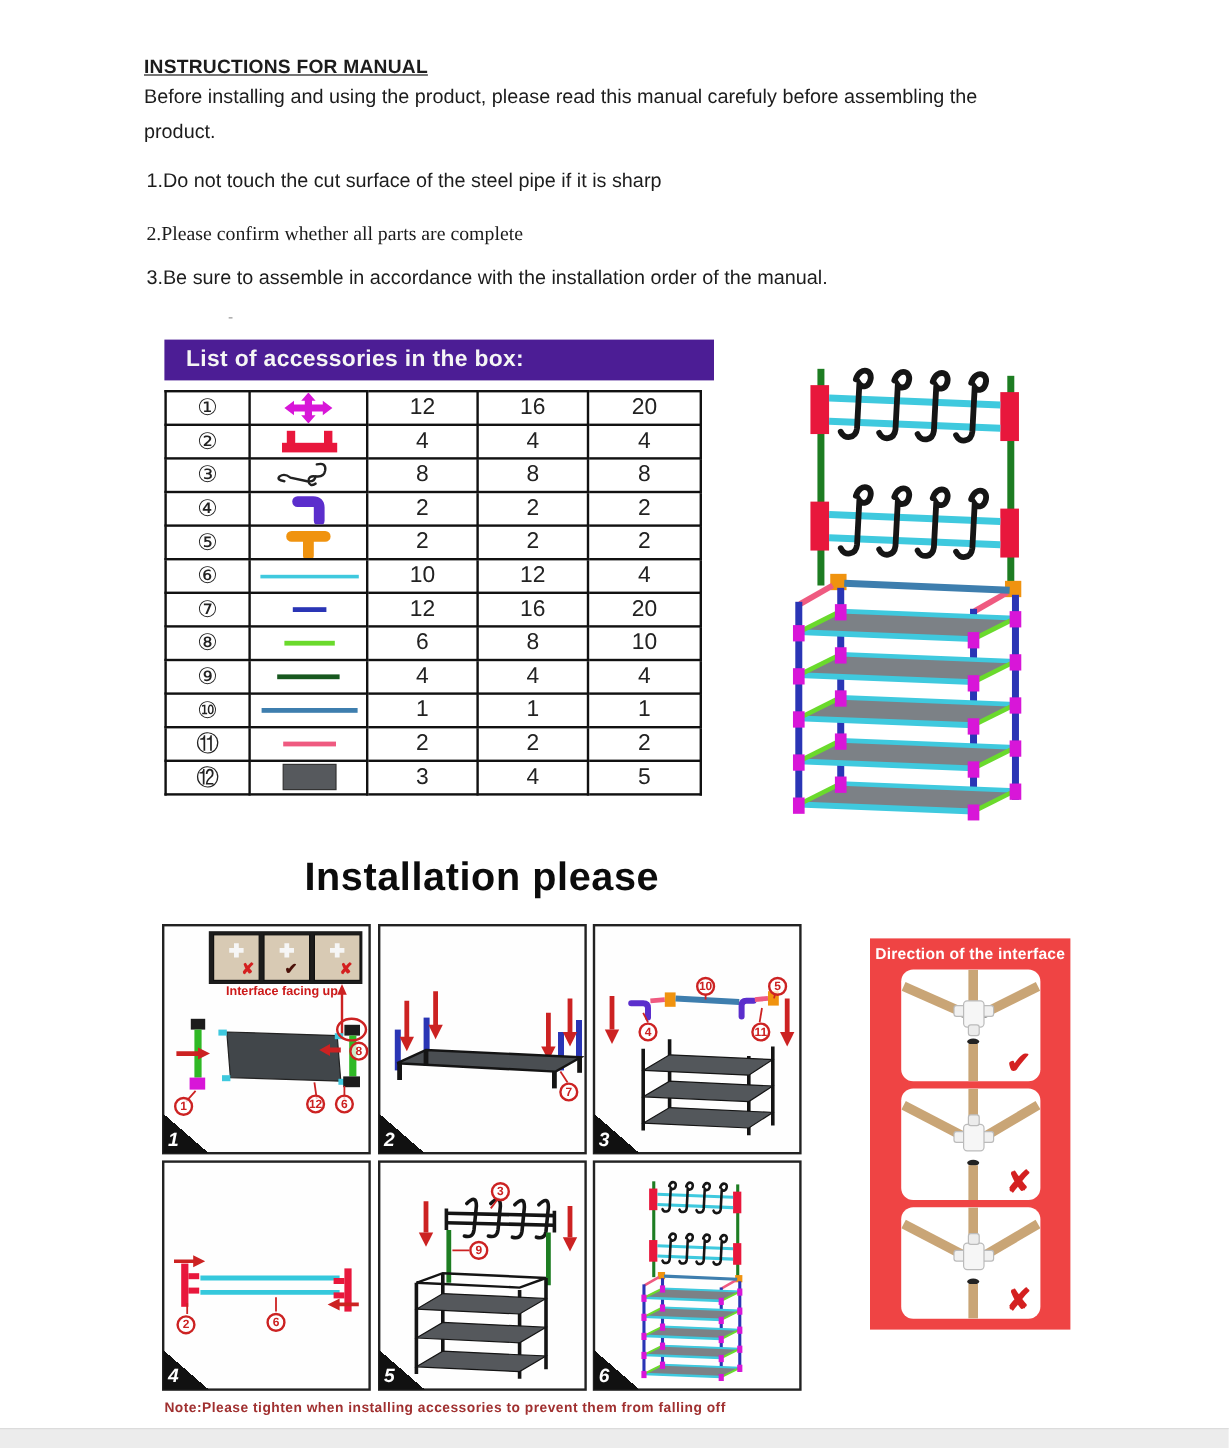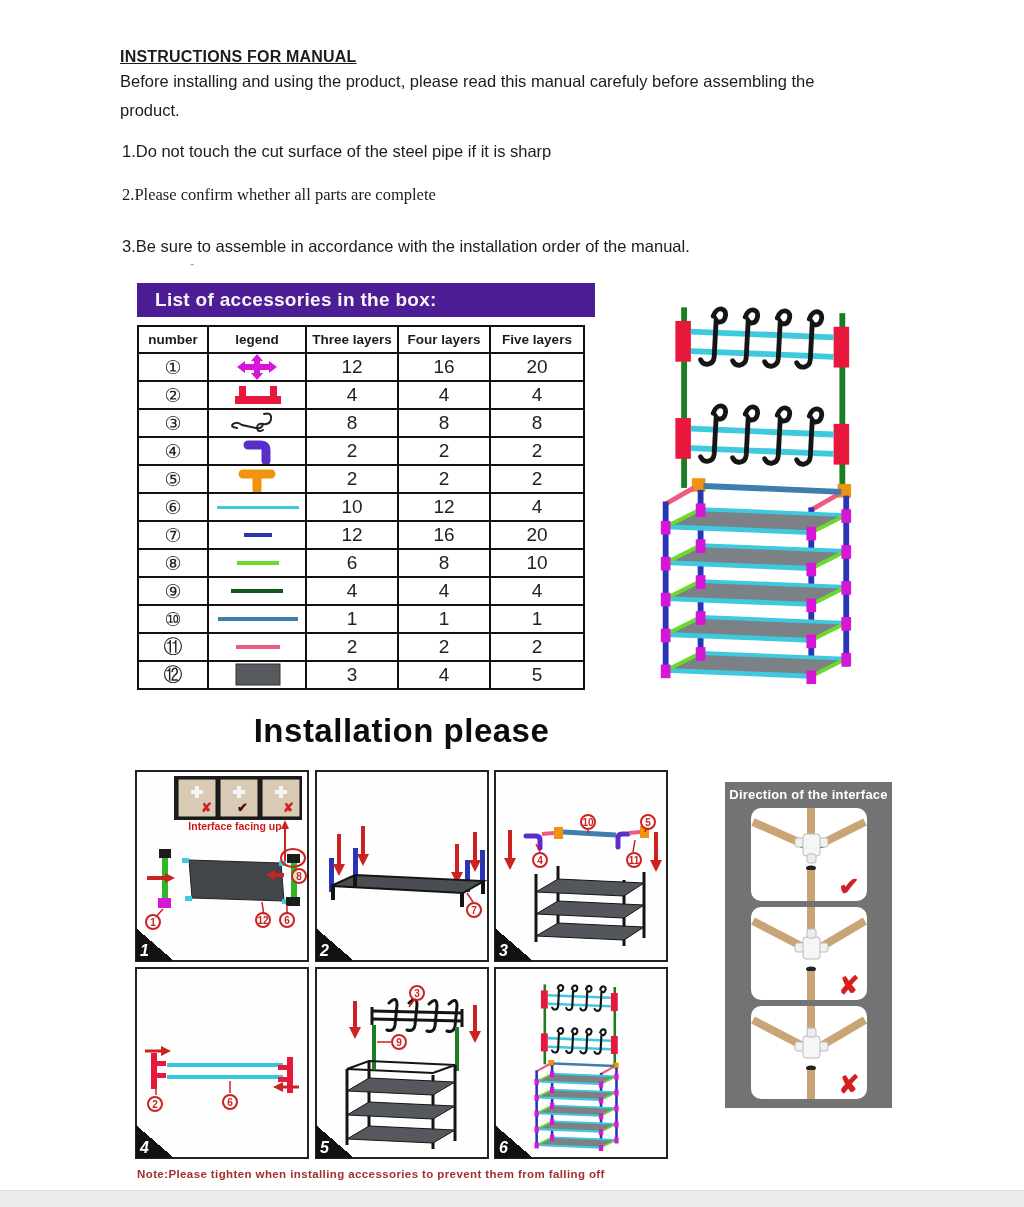--- a/index.html
+++ b/index.html
@@ -4,21 +4,21 @@
 <style>
   html,body{margin:0;padding:0;}
   body{width:1024px;height:1207px;position:relative;background:#ffffff;
        font-family:"Liberation Sans", sans-serif;color:#1c1c1c;overflow:hidden;}
   .abs{position:absolute;}
 
   
   .doc-title{left:120px;top:8px;font-size:16px;font-weight:bold;text-decoration:underline;letter-spacing:.2px;margin-top:40px;}
   .intro{left:120px;top:50px;width:720px;font-size:16.5px;line-height:29px;}
   .point{left:122px;top:0;font-size:16.5px;}
-  .p1{top:125px;} .p2{top:168px;font-family:Liberation Serif, serif;} .p3{top:217px;margin-top:20px;}
+  .p1{top:125px;} .p2{top:168px;font-family:Liberation Serif, serif;} .p3{top:203px;margin-top:20px;}
   .stray-dash{left:190px;top:256px;color:#9a9a9a;font-size:13px;}
 
   
   .acc-header{left:137px;top:283px;width:458px;height:34px;background:#4c1d95;color:#f5f5f5;
               font-size:19px;font-weight:bold;line-height:34px;padding-left:18px;box-sizing:border-box;letter-spacing:.3px;}
   table.acc{left:137px;top:325px;border-collapse:collapse;table-layout:fixed;background:#fff;}
   table.acc td,table.acc th{border:2px solid #111;text-align:center;vertical-align:middle;padding:0;overflow:hidden;}
   table.acc th{font-size:13.5px;font-weight:bold;height:25px;}
   table.acc td{height:25px;font-size:19px;color:#222;}
   td.numcell{font-size:17px;}
@@ -40,21 +40,21 @@
   .callout{position:absolute;width:16px;height:16px;border:2px solid #cc2222;border-radius:50%;
            color:#cc2222;font-size:10px;font-weight:bold;display:flex;align-items:center;justify-content:center;
            background:rgba(255,255,255,.75);box-sizing:border-box;}
   .inset-label{position:absolute;left:32px;top:48px;width:132px;text-align:center;color:#cc1a1a;font-weight:bold;font-size:10.5px;}
   .inset-mark{position:absolute;font-size:13px;font-weight:bold;color:#d42020;}
   .inset-mark.mid{color:#4a1008;}
   .note-line{left:137px;top:1168px;font-size:11.5px;font-weight:bold;color:#a03030;letter-spacing:.4px;}
   .bottom-bar{left:0;top:1190px;width:1024px;height:17px;background:#ececec;border-top:1px solid #dcdcdc;}
 
   
-  .iface-panel{left:725px;top:782px;width:167px;height:326px;background:#737373;box-sizing:border-box;padding-top:5px;}
+  .iface-panel{left:725px;top:782px;width:167px;height:326px;background:#ef4444;box-sizing:border-box;padding-top:5px;}
   .iface-title{color:#fff;font-weight:bold;font-size:13px;text-align:center;letter-spacing:.2px;}
   .iface-card{width:116px;height:93px;background:#fff;border-radius:10px;margin:6px auto 0;position:relative;overflow:hidden;}
   .iface-card .mark{position:absolute;right:7px;bottom:2px;font-size:25px;font-weight:bold;color:#d42020;line-height:1;}
   .iface-card .art-bad{display:none;}
   .iface-card.cross .art-bad{display:block;}
 </style>
 </head>
 <body>
 
 <svg width="0" height="0" style="position:absolute">
@@ -114,27 +114,20 @@
 
 <table class="abs acc">
   <colgroup>
       <col class="c-num">
       <col class="c-leg">
       <col class="c-3">
       <col class="c-4">
       <col class="c-5">
     </colgroup>
   <tbody>
-      <tr>
-    <th>number</th>
-    <th>legend</th>
-    <th>Three layers</th>
-    <th>Four layers</th>
-    <th>Five layers</th>
-  </tr>
   <tr>
     <td class="numcell">①</td>
     <td>
       <svg class="legend-svg" width="90" height="26" viewBox="0 0 90 26">
             <polygon points="45,0 51,7 48,7 48,10 57,10 57,7 65,13 57,19 57,16 48,16 48,19 51,19 45,26 39,19 42,19 42,16 33,16 33,19 25,13 33,7 33,10 42,10 42,7 39,7" fill="#d816d8"></polygon>
           </svg>
         </td>
     <td>12</td>
     <td>16</td>
     <td>20</td>

